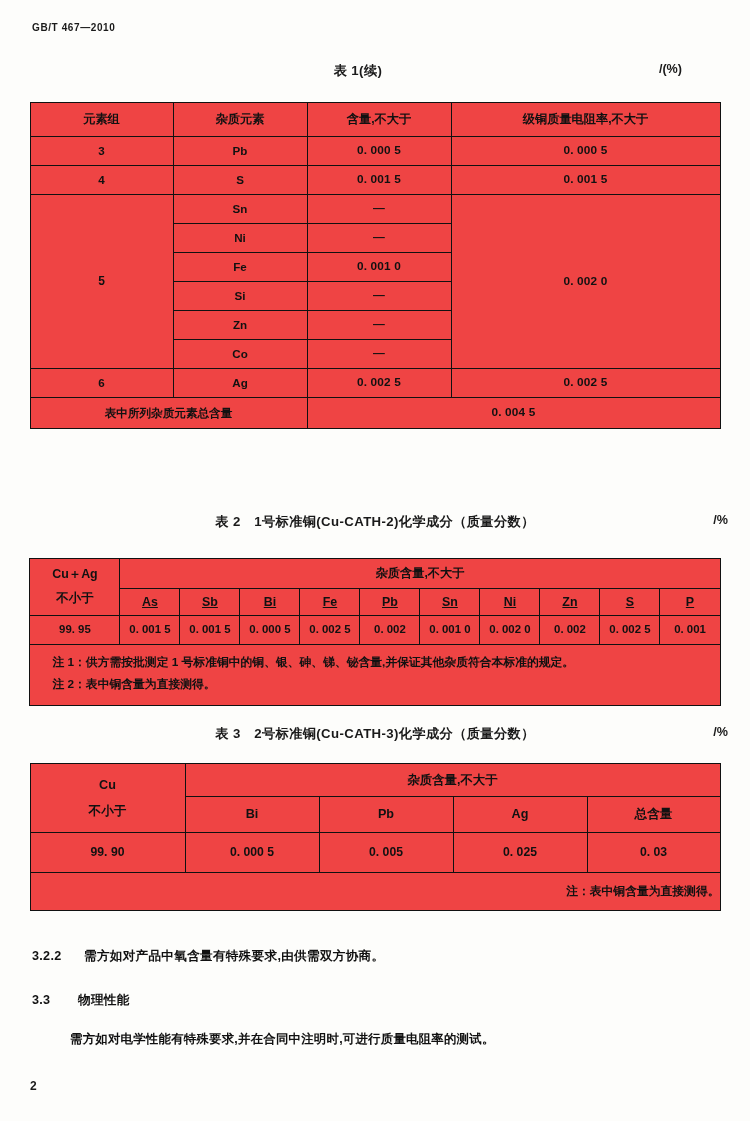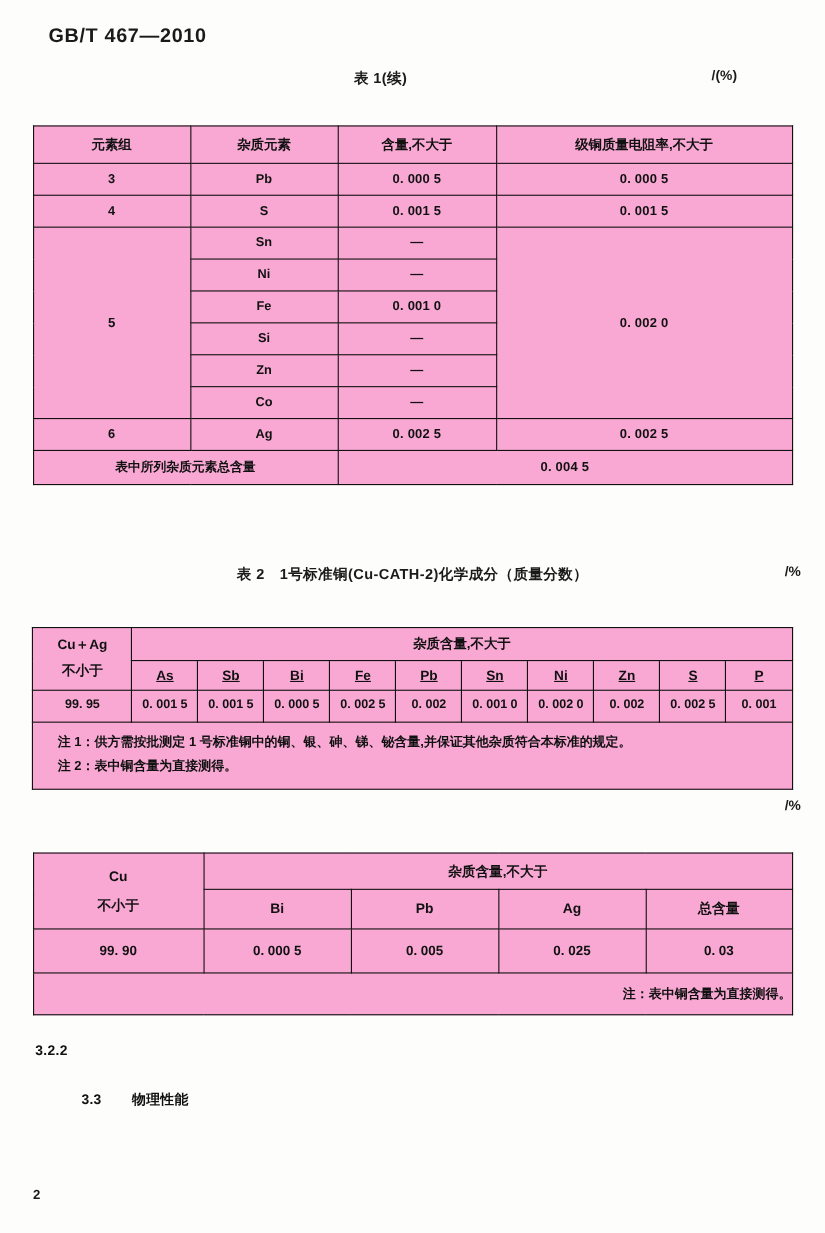--- a/index.html
+++ b/index.html
@@ -17,24 +17,24 @@
     position: relative;
     width: 750px;
     height: 1121px;
     padding: 0;
   }
 
   
   .doc-header {
     position: absolute;
     top: 22px;
-    left: 44px;
-    font-family: "Liberation Sans", "DejaVu Sans", sans-serif;
-    font-weight: bold;
-    font-size: 18px;
+    left: 32px;
+    font-family: "Liberation Sans", "DejaVu Sans", sans-serif;
+    font-weight: bold;
+    font-size: 10px;
     letter-spacing: 0.6px;
   }
 
   
   .caption-row {
     position: relative;
     display: flex;
     align-items: baseline;
     justify-content: center;
     font-family: "Liberation Sans", "DejaVu Sans", sans-serif;
@@ -46,23 +46,23 @@
     position: absolute;
     right: 22px;
     font-size: 12.6px;
     font-weight: bold;
   }
 
   
   table.gbt {
     border-collapse: collapse;
     width: 690px;
-    margin: 12px auto;
+    margin: 0 auto;
     table-layout: fixed;
-    background: #f9a8d4;
+    background: #ef4444;
   }
   table.gbt td, table.gbt th {
     border: 1px solid #111;
     text-align: center;
     vertical-align: middle;
     font-family: "Liberation Sans", "DejaVu Sans", sans-serif;
     font-weight: bold;
     font-size: 11.6px;
     padding: 3px 2px;
     line-height: 1.35;
@@ -114,21 +114,21 @@
   }
   .clause {
     display: flex;
     align-items: baseline;
     font-size: 12.6px;
     margin-left: 32px;
     letter-spacing: 0.3px;
   }
   .clause .num { min-width: 52px; }
   .clause .txt { }
-  .clause.sub .num { min-width: 46px; margin-left: 42px; }
+  .clause.sub .num { min-width: 46px; }
   .para {
     margin-left: 70px;
     font-size: 12.4px;
     letter-spacing: 0.25px;
     font-family: "Liberation Sans", "DejaVu Sans", sans-serif;
     font-weight: bold;
   }
   sup { font-size: 0.68em; vertical-align: super; }
 
   .page-num {
@@ -140,21 +140,21 @@
     font-size: 12px;
   }
 </style>
 </head>
 <body>
 
 <div class="page">
 
   <div class="doc-header">GB/T 467—2010</div>
 
-  <div style="position:absolute; top:62px; left:0; width:692px;">
+  <div style="position:absolute; top:62px; left:12px; width:692px;">
     <div class="caption-row">
       <span class="cap-title">表 1(续)</span>
       <span class="cap-unit">/(%)</span>
     </div>
   </div>
 
   <div style="position:absolute; top:102px; left:0; width:750px;">
     <table class="gbt outer-thick" id="table1">
       <colgroup>
         <col style="width:143px">
@@ -281,20 +281,21 @@
             <div>注 1：供方需按批测定 1 号标准铜中的铜、银、砷、锑、铋含量,并保证其他杂质符合本标准的规定。</div>
             <div>注 2：表中铜含量为直接测得。</div>
           </td>
         </tr>
       </tbody>
     </table>
   </div>
 
   <div style="position:absolute; top:725px; left:0; width:750px;">
     <div class="caption-row">
+      <span class="cap-title">表 3　2号标准铜(Cu-CATH-3)化学成分（质量分数）</span>
       <span class="cap-unit">/%</span>
     </div>
   </div>
 
   <div style="position:absolute; top:763px; left:0; width:750px;">
     <table class="gbt outer-thick" id="table3">
       <colgroup>
         <col style="width:155px">
           <col style="width:134px">
           <col style="width:134px">
@@ -325,27 +326,31 @@
         <tr>
           <td class="notecell" colspan="5">注：表中铜含量为直接测得。</td>
         </tr>
       </tbody>
     </table>
   </div>
 
   <div class="body-block" style="position:absolute; top:948px; left:0; width:750px;">
     <div class="clause">
       <span class="num">3.2.2</span>
+      <span class="txt">需方如对产品中氧含量有特殊要求,由供需双方协商。</span>
     </div>
   </div>
 
   <div class="body-block" style="position:absolute; top:992px; left:0; width:750px;">
     <div class="clause sub">
       <span class="num">3.3</span>
       <span class="txt">物理性能</span>
     </div>
   </div>
 
+  <div class="body-block" style="position:absolute; top:1031px; left:0; width:750px;">
+    <div class="para">需方如对电学性能有特殊要求,并在合同中注明时,可进行质量电阻率的测试。</div>
+  </div>
 
 
   <div class="page-num">2</div>
 
 </div>
 
 </body></html>

